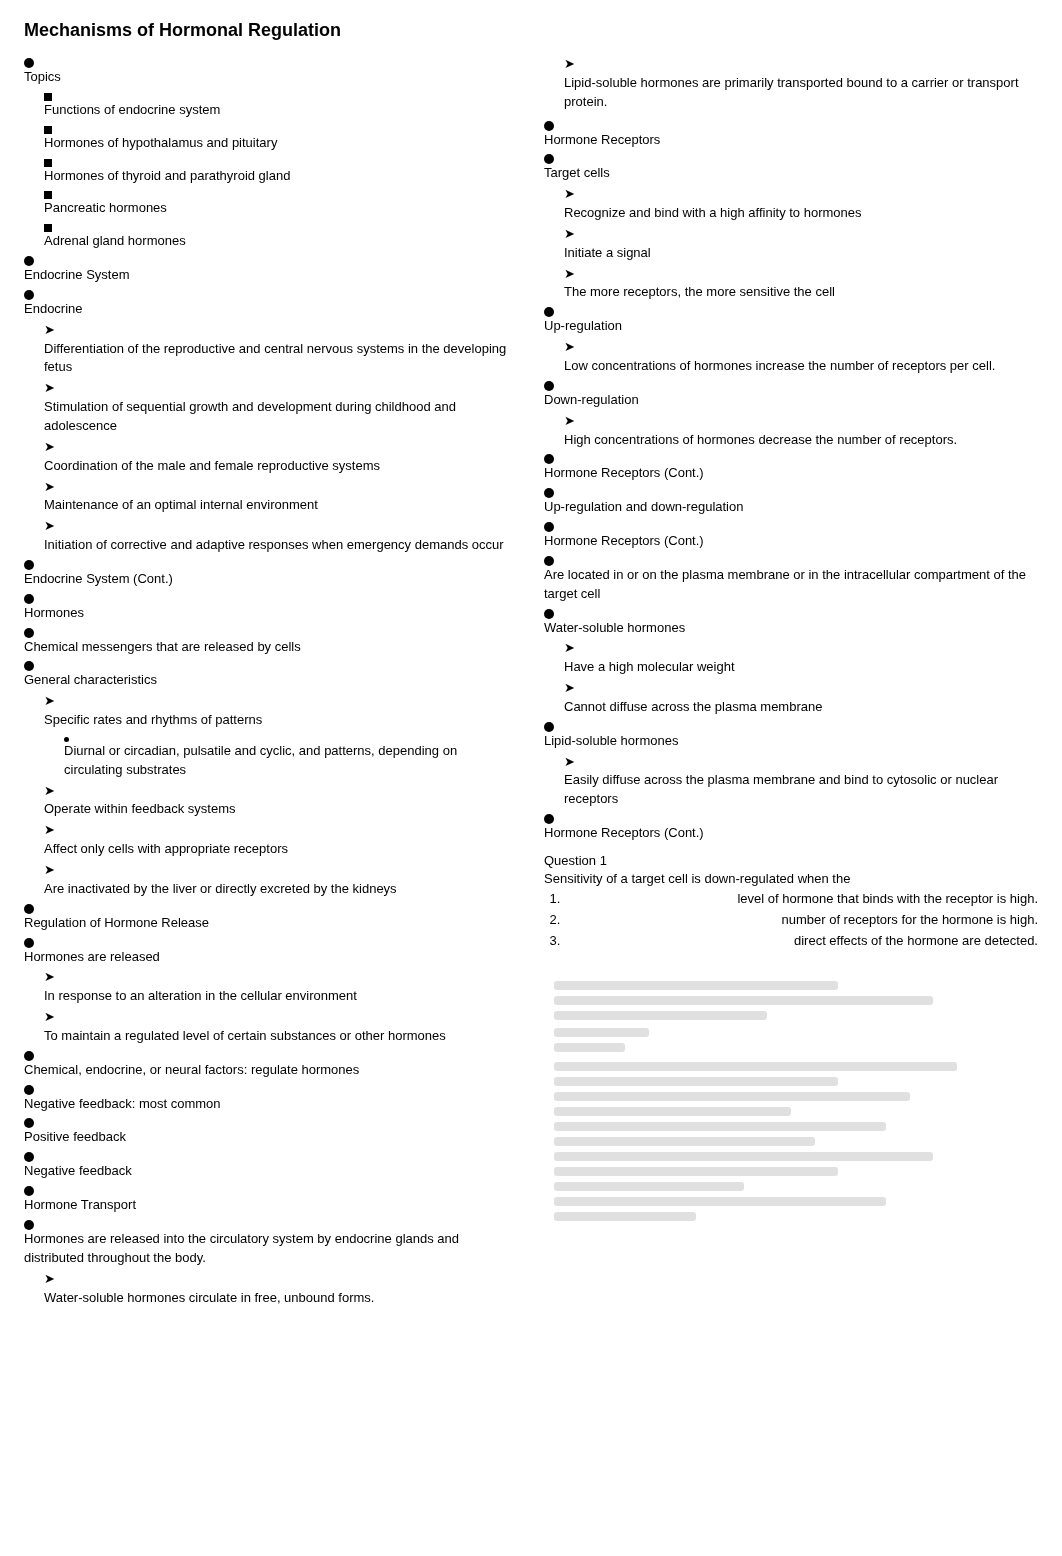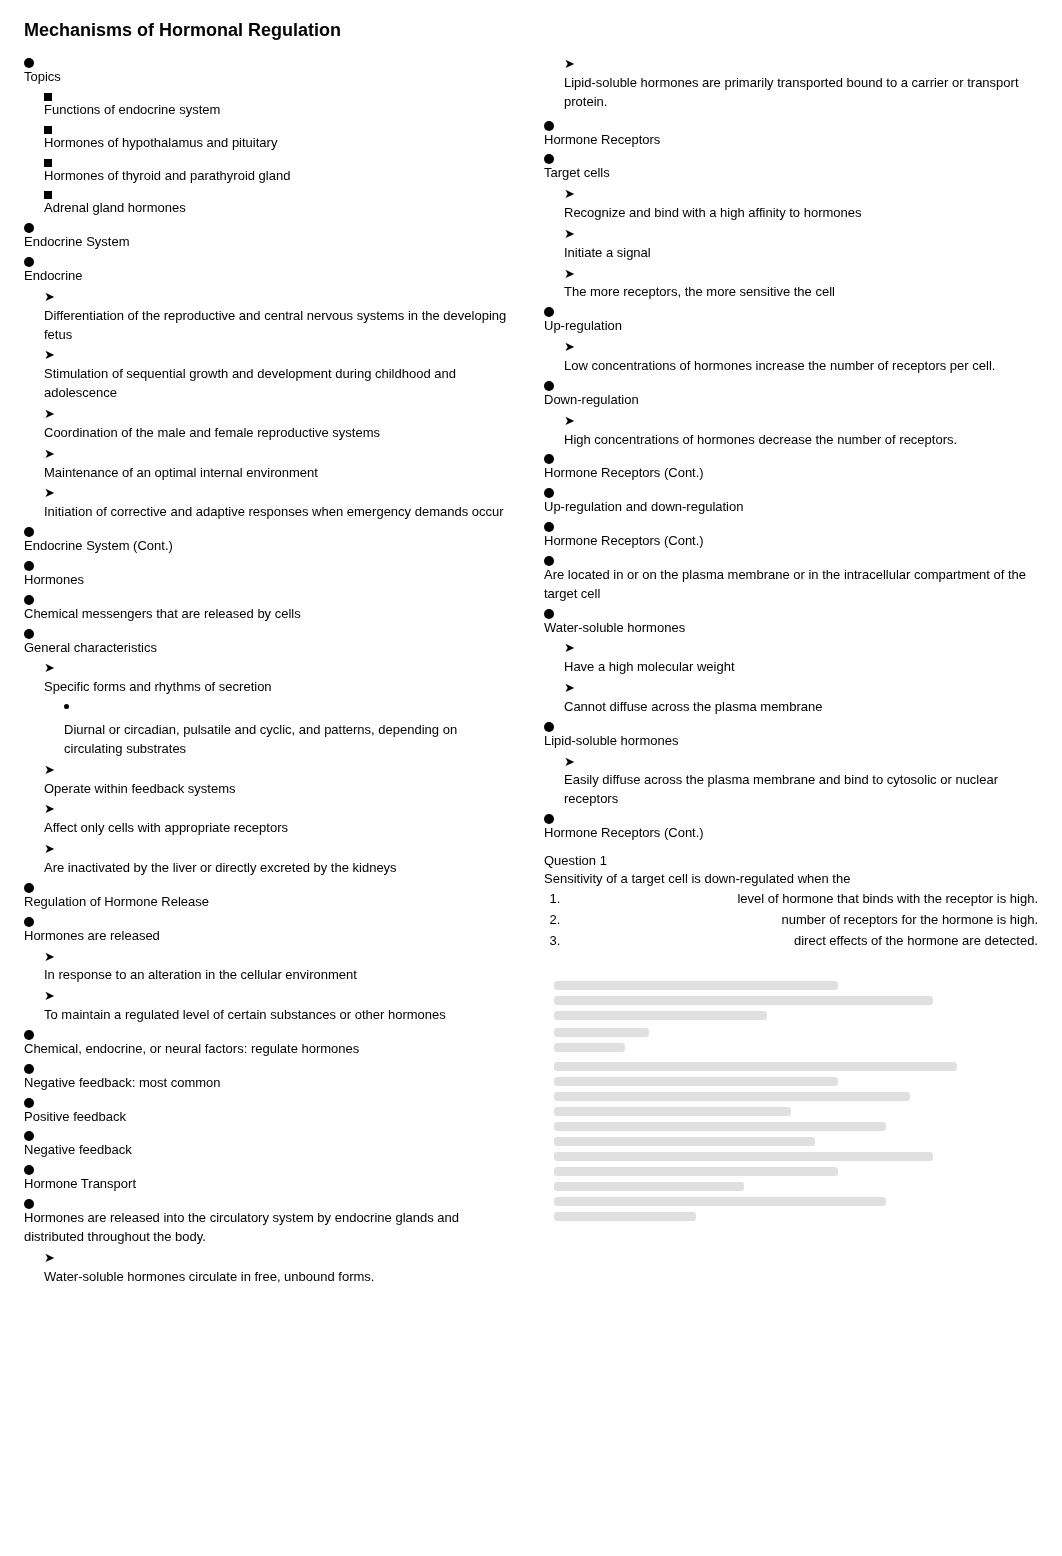--- a/index.html
+++ b/index.html
@@ -57,21 +57,20 @@
       background: #000;
       margin-right: 8px;
       margin-top: 4px;
       flex-shrink: 0;
     }
     .indent1 {
       margin-left: 20px;
     }
     .indent2 {
       margin-left: 40px;
-      gap: 12px;
     }
     .arrow {
       display: inline-block;
       margin-right: 6px;
       margin-top: 0px;
       flex-shrink: 0;
       font-size: 13px;
     }
     .sub-bullet {
       display: inline-block;
@@ -133,20 +132,24 @@
         <li class="indent1">
           <span class="bullet-square"></span>
           <span class="li-text">Hormones of hypothalamus and pituitary</span>
         </li>
         <li class="indent1">
           <span class="bullet-square"></span>
           <span class="li-text">Hormones of thyroid and parathyroid gland</span>
         </li>
         <li class="indent1">
           <span class="bullet-square"></span>
+          <span class="li-text">Pancreatic hormones</span>
+        </li>
+        <li class="indent1">
+          <span class="bullet-square"></span>
           <span class="li-text">Adrenal gland hormones</span>
         </li>
 
         <li>
           <span class="bullet-circle"></span>
           <span class="li-text">Endocrine System</span>
         </li>
 
         <li>
           <span class="bullet-circle"></span>
@@ -188,21 +191,21 @@
           <span class="li-text">Chemical messengers that are released by cells</span>
         </li>
 
         <li>
           <span class="bullet-circle"></span>
           <span class="li-text">General characteristics</span>
         </li>
 
         <li class="indent1">
           <span class="arrow">➤</span>
-          <span class="li-text">Specific forms and rhythms of secretion</span>
+          <span class="li-text">Specific rates and rhythms of patterns</span>
         </li>
 
         <li class="indent2">
           <span class="sub-bullet"></span>
           <span class="li-text">Diurnal or circadian, pulsatile and cyclic, and patterns, depending on circulating substrates</span>
         </li>
         <li class="indent1">
           <span class="arrow">➤</span>
           <span class="li-text">Operate within feedback systems</span>
         </li>

